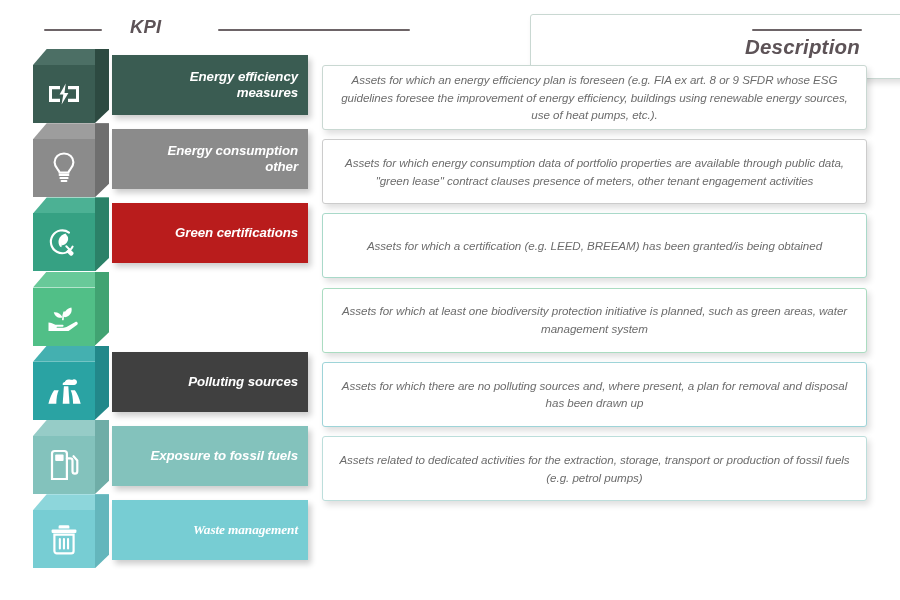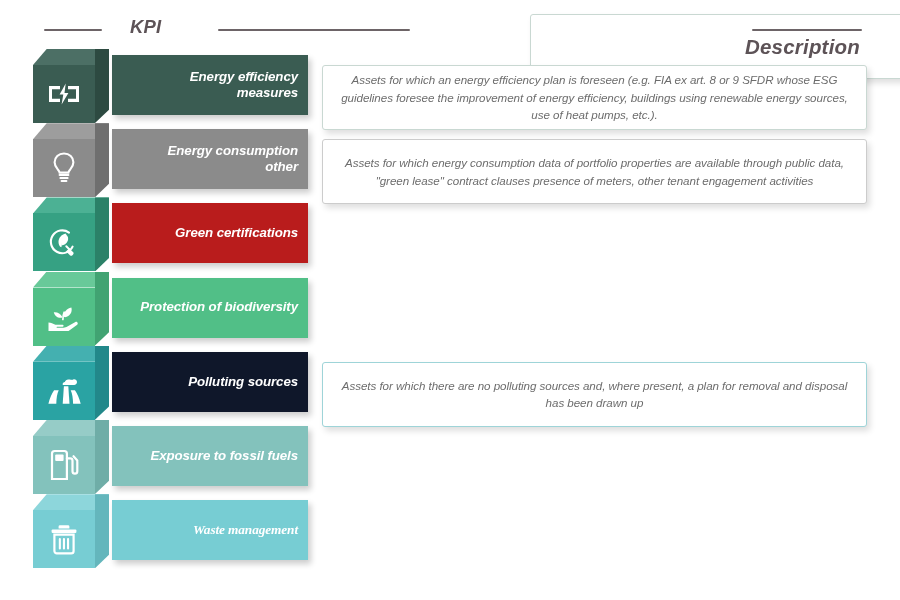--- a/index.html
+++ b/index.html
@@ -218,55 +218,58 @@
       <path d="M18.3 20.3 l3.1 3.1" stroke="#fff" stroke-width="2" stroke-linecap="round"></path>
       <path d="M21.2 22.2 l3.2 3.2 a2.3 2.3 0 1 1 -3.2 3.2 l-3.2 -3.2 Z" fill="#fff"></path>
     </svg>
           </div>
     </div>
 
     <div class="bar" style="background:#b91c1c">
       <span class="bar-label">Green certifications</span>
     </div>
 
+    <div class="desc" style="border-color:#a9d9c9">
+      <span class="desc-text">Assets for which a certification (e.g. LEED, BREEAM) has been granted/is being obtained</span>
+    </div>
   </div>
       <div class="row" style="top: 271.6px;">
     <div class="cube">
       <div class="cube-top" style="background:#68c999"></div>
       <div class="cube-side" style="background:#41a372"></div>
       <div class="cube-front" style="background:#51bf87">
     <svg width="36" height="28" viewBox="0 0 36 28" fill="none">
       <path d="M17.2 13.6 C17.6 9.2 20.4 5.6 25.4 4.4 c1.2 4.8 -1.6 8.9 -6.3 9.8 Z" fill="#fff"></path>
       <path d="M16.2 13.8 C14.6 10.8 11.4 8.9 7.8 9.3 c.9 3.9 4.2 6.2 8.1 5.4 Z" fill="#fff"></path>
       <path d="M16.9 16.4 c0 -2.8 .4 -5.1 1.3 -7.2" stroke="#fff" stroke-width="1.7" stroke-linecap="round" fill="none"></path>
       <path d="M2.5 19.6 c2.6 0 4.4 1.5 6.9 2.2 h7.2 c1.3 0 1.3 2 0 2 H11 c-.6 0 -.6 .9 0 .9 h6.6 c1.4 0 2.6 -.5 3.8 -1.2 l8 -4.5 c1.6 -.9 3.3 1.5 1.8 2.7 l-8.6 6.2 H2.5 Z" fill="#fff"></path>
     </svg>
           </div>
     </div>
 
-    <div class="bar" style="background:#51bf87">
-      <span class="bar-label">Protection of  biodiversity</span>
-    </div>
-
+
+    <div class="desc" style="border-color:#aadcc1">
+      <span class="desc-text">Assets for which at least one biodiversity protection initiative is planned, such as green areas, water management system</span>
+    </div>
   </div>
       <div class="row" style="top: 345.8px;">
     <div class="cube">
       <div class="cube-top" style="background:#44b0b0"></div>
       <div class="cube-side" style="background:#22888a"></div>
       <div class="cube-front" style="background:#2aa3a3">
     <svg width="36" height="30" viewBox="0 0 36 30" fill="none">
       <path d="M22.2 3.4 c-1.6 0 -2.9 1.1 -3.3 2.6 -1.3 .1 -2.3 1.2 -2.3 2.5 0 .3 .3 .5 .6 .5 h10.9 c1.6 0 2.9 -1.3 2.9 -2.9 0 -1.6 -1.3 -2.9 -2.9 -2.9 -.8 0 -1.5 .3 -2 .8 -.7 -.4 -1.5 -.6 -3.9 -.6 Z" fill="#fff"></path>
       <path d="M17.9 10.2 h4.4 l1.2 17.5 h-6.8 Z" fill="#fff"></path>
       <path d="M8.1 14.2 h4.6 c-1.6 3.4 -2.3 8.2 -2.4 13.5 H2.4 c1.4 -5.4 3.3 -9.9 5.7 -13.5 Z" fill="#fff"></path>
       <path d="M28.9 14.2 h-4.2 c1.6 3.4 2.3 8.2 2.4 13.5 h7.6 c-1.4 -5.4 -3.3 -9.9 -5.8 -13.5 Z" fill="#fff"></path>
     </svg>
           </div>
     </div>
 
-    <div class="bar" style="background:#0f172a">
+    <div class="bar" style="background:#404040">
       <span class="bar-label">Polluting sources</span>
     </div>
 
     <div class="desc" style="border-color:#9ed4d8">
       <span class="desc-text">Assets for which there are no polluting sources and, where present, a plan for removal and disposal has been drawn up</span>
     </div>
   </div>
       <div class="row" style="top: 420px;">
     <div class="cube">
       <div class="cube-top" style="background:#96ccc7"></div>
@@ -278,20 +281,23 @@
       <path d="M17.9 9.4 h3.3 a2.3 2.3 0 0 1 2.3 2.3 v10.6 a2.4 2.4 0 1 0 4.8 0 V12.6" stroke="#fff" stroke-width="2.2" fill="none" stroke-linecap="round"></path>
       <path d="M24.5 7.2 l3.8 4.2" stroke="#fff" stroke-width="2.2" stroke-linecap="round"></path>
     </svg>
           </div>
     </div>
 
     <div class="bar" style="background:#83c2bc">
       <span class="bar-label">Exposure to fossil fuels</span>
     </div>
 
+    <div class="desc" style="border-color:#bcdedb">
+      <span class="desc-text">Assets related to dedicated activities for the extraction, storage, transport or production of fossil fuels (e.g. petrol pumps)</span>
+    </div>
   </div>
       <div class="row" style="top: 494.2px; font-family: Liberation Serif, serif;">
     <div class="cube">
       <div class="cube-top" style="background:#8dd6db"></div>
       <div class="cube-side" style="background:#64b6bc"></div>
       <div class="cube-front" style="background:#77cdd3">
     <svg width="28" height="32" viewBox="0 0 28 32" fill="none">
       <rect x="1.6" y="6.4" width="24.8" height="3.6" rx="1" fill="#fff"></rect>
       <path d="M10 2.2 h8 a1.4 1.4 0 0 1 1.4 1.4 V5.6 H8.6 V3.6 A1.4 1.4 0 0 1 10 2.2 Z" fill="#fff"></path>
       <path d="M4.4 11.6 h19.2 v16.4 a2.4 2.4 0 0 1 -2.4 2.4 H6.8 a2.4 2.4 0 0 1 -2.4 -2.4 Z" stroke="#fff" stroke-width="2.2" fill="none"></path>

